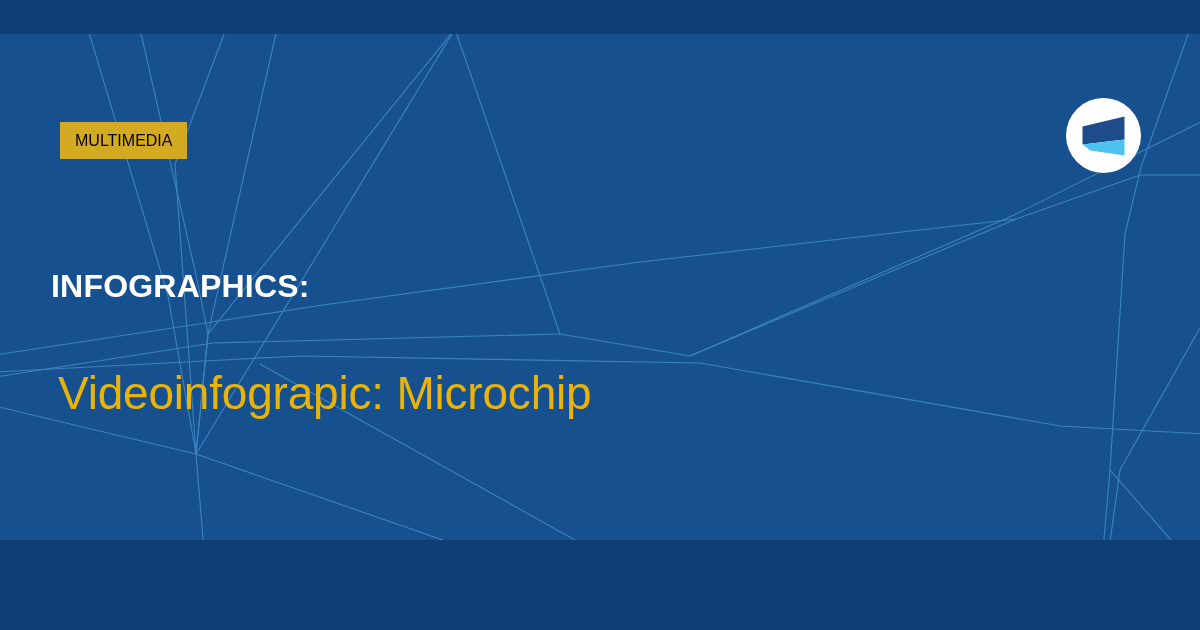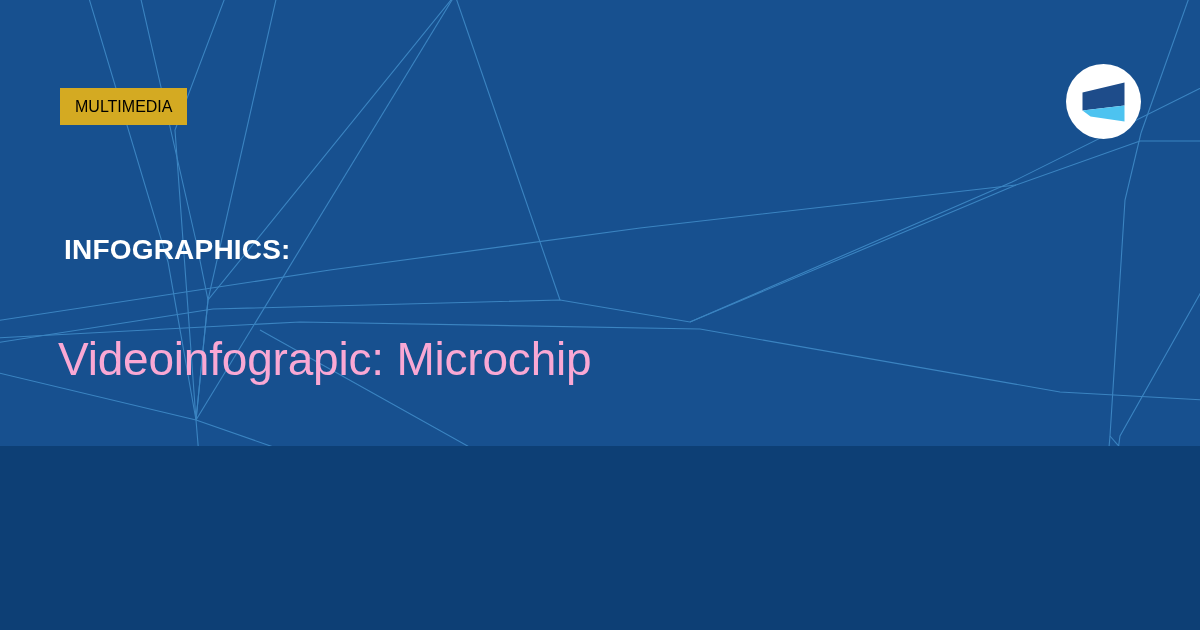--- a/index.html
+++ b/index.html
@@ -3,24 +3,25 @@
 <meta charset="utf-8">
 <style>
   html, body {
     margin: 0;
     padding: 0;
     background: #0d3f75;
   }
   #card {
     position: relative;
     width: 1200px;
-    height: 446px;
+    height: 506px;
     overflow: hidden;
     background: #17508f;
     font-family: "Liberation Sans", sans-serif;
+    margin-top: 34px;
     -webkit-font-smoothing: antialiased;
   }
   #bg-lines {
     position: absolute;
     left: 0; top: 0;
     width: 1200px;
     height: 630px;
     pointer-events: none;
   }
   
@@ -31,37 +32,37 @@
     height: 37px;
     display: flex;
     align-items: center;
     padding: 0 15px;
     background: #d4aa22;
     box-sizing: border-box;
   }
   
   #kicker {
     position: absolute;
-    left: 64px;
+    left: 51px;
     top: 236px;
     color: #ffffff;
-    font-size: 28px;
+    font-size: 32px;
     font-weight: bold;
     letter-spacing: 0.2px;
     line-height: 1;
     white-space: nowrap;
     text-align: center;
   }
   
   #headline {
     position: absolute;
     left: 58px;
     top: 327px;
     width: 640px;
-    color: #f9a8d4;
+    color: #eab308;
     font-size: 46px;
     font-weight: 300;
     line-height: 64px;
     letter-spacing: -0.2px;
   }
   
   #logo {
     position: absolute;
     left: 1066px;
     top: 64px;

